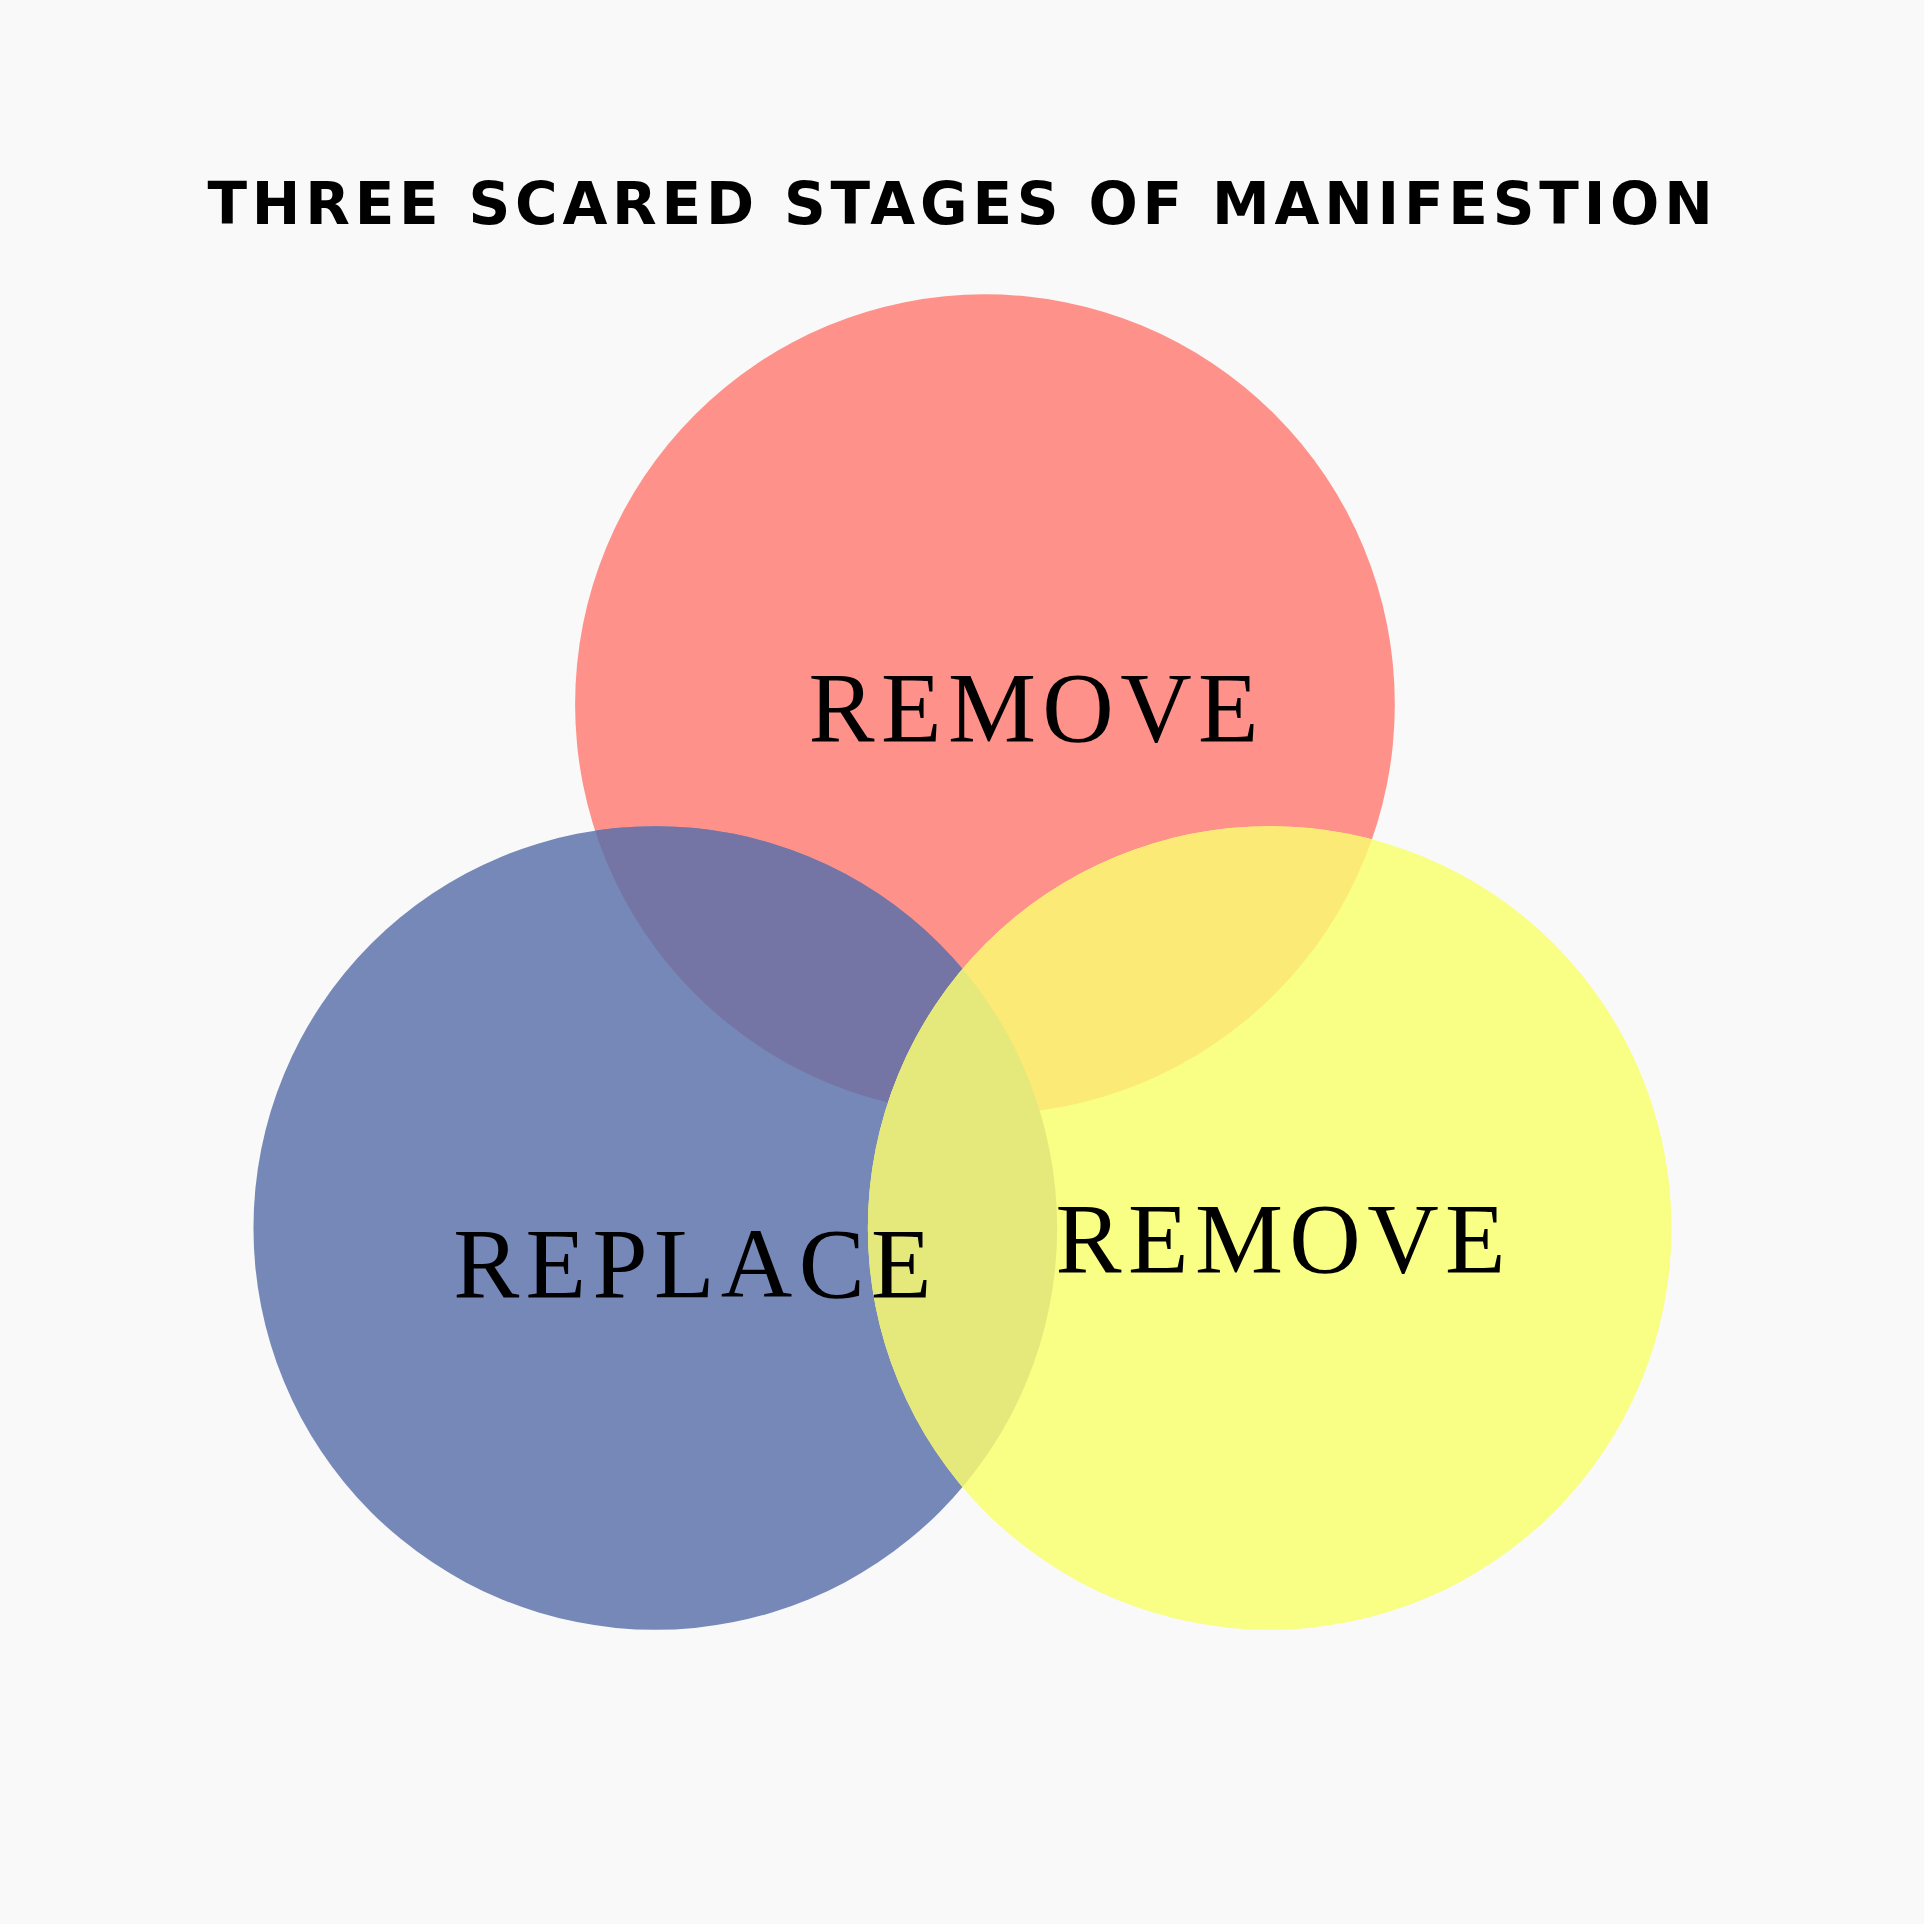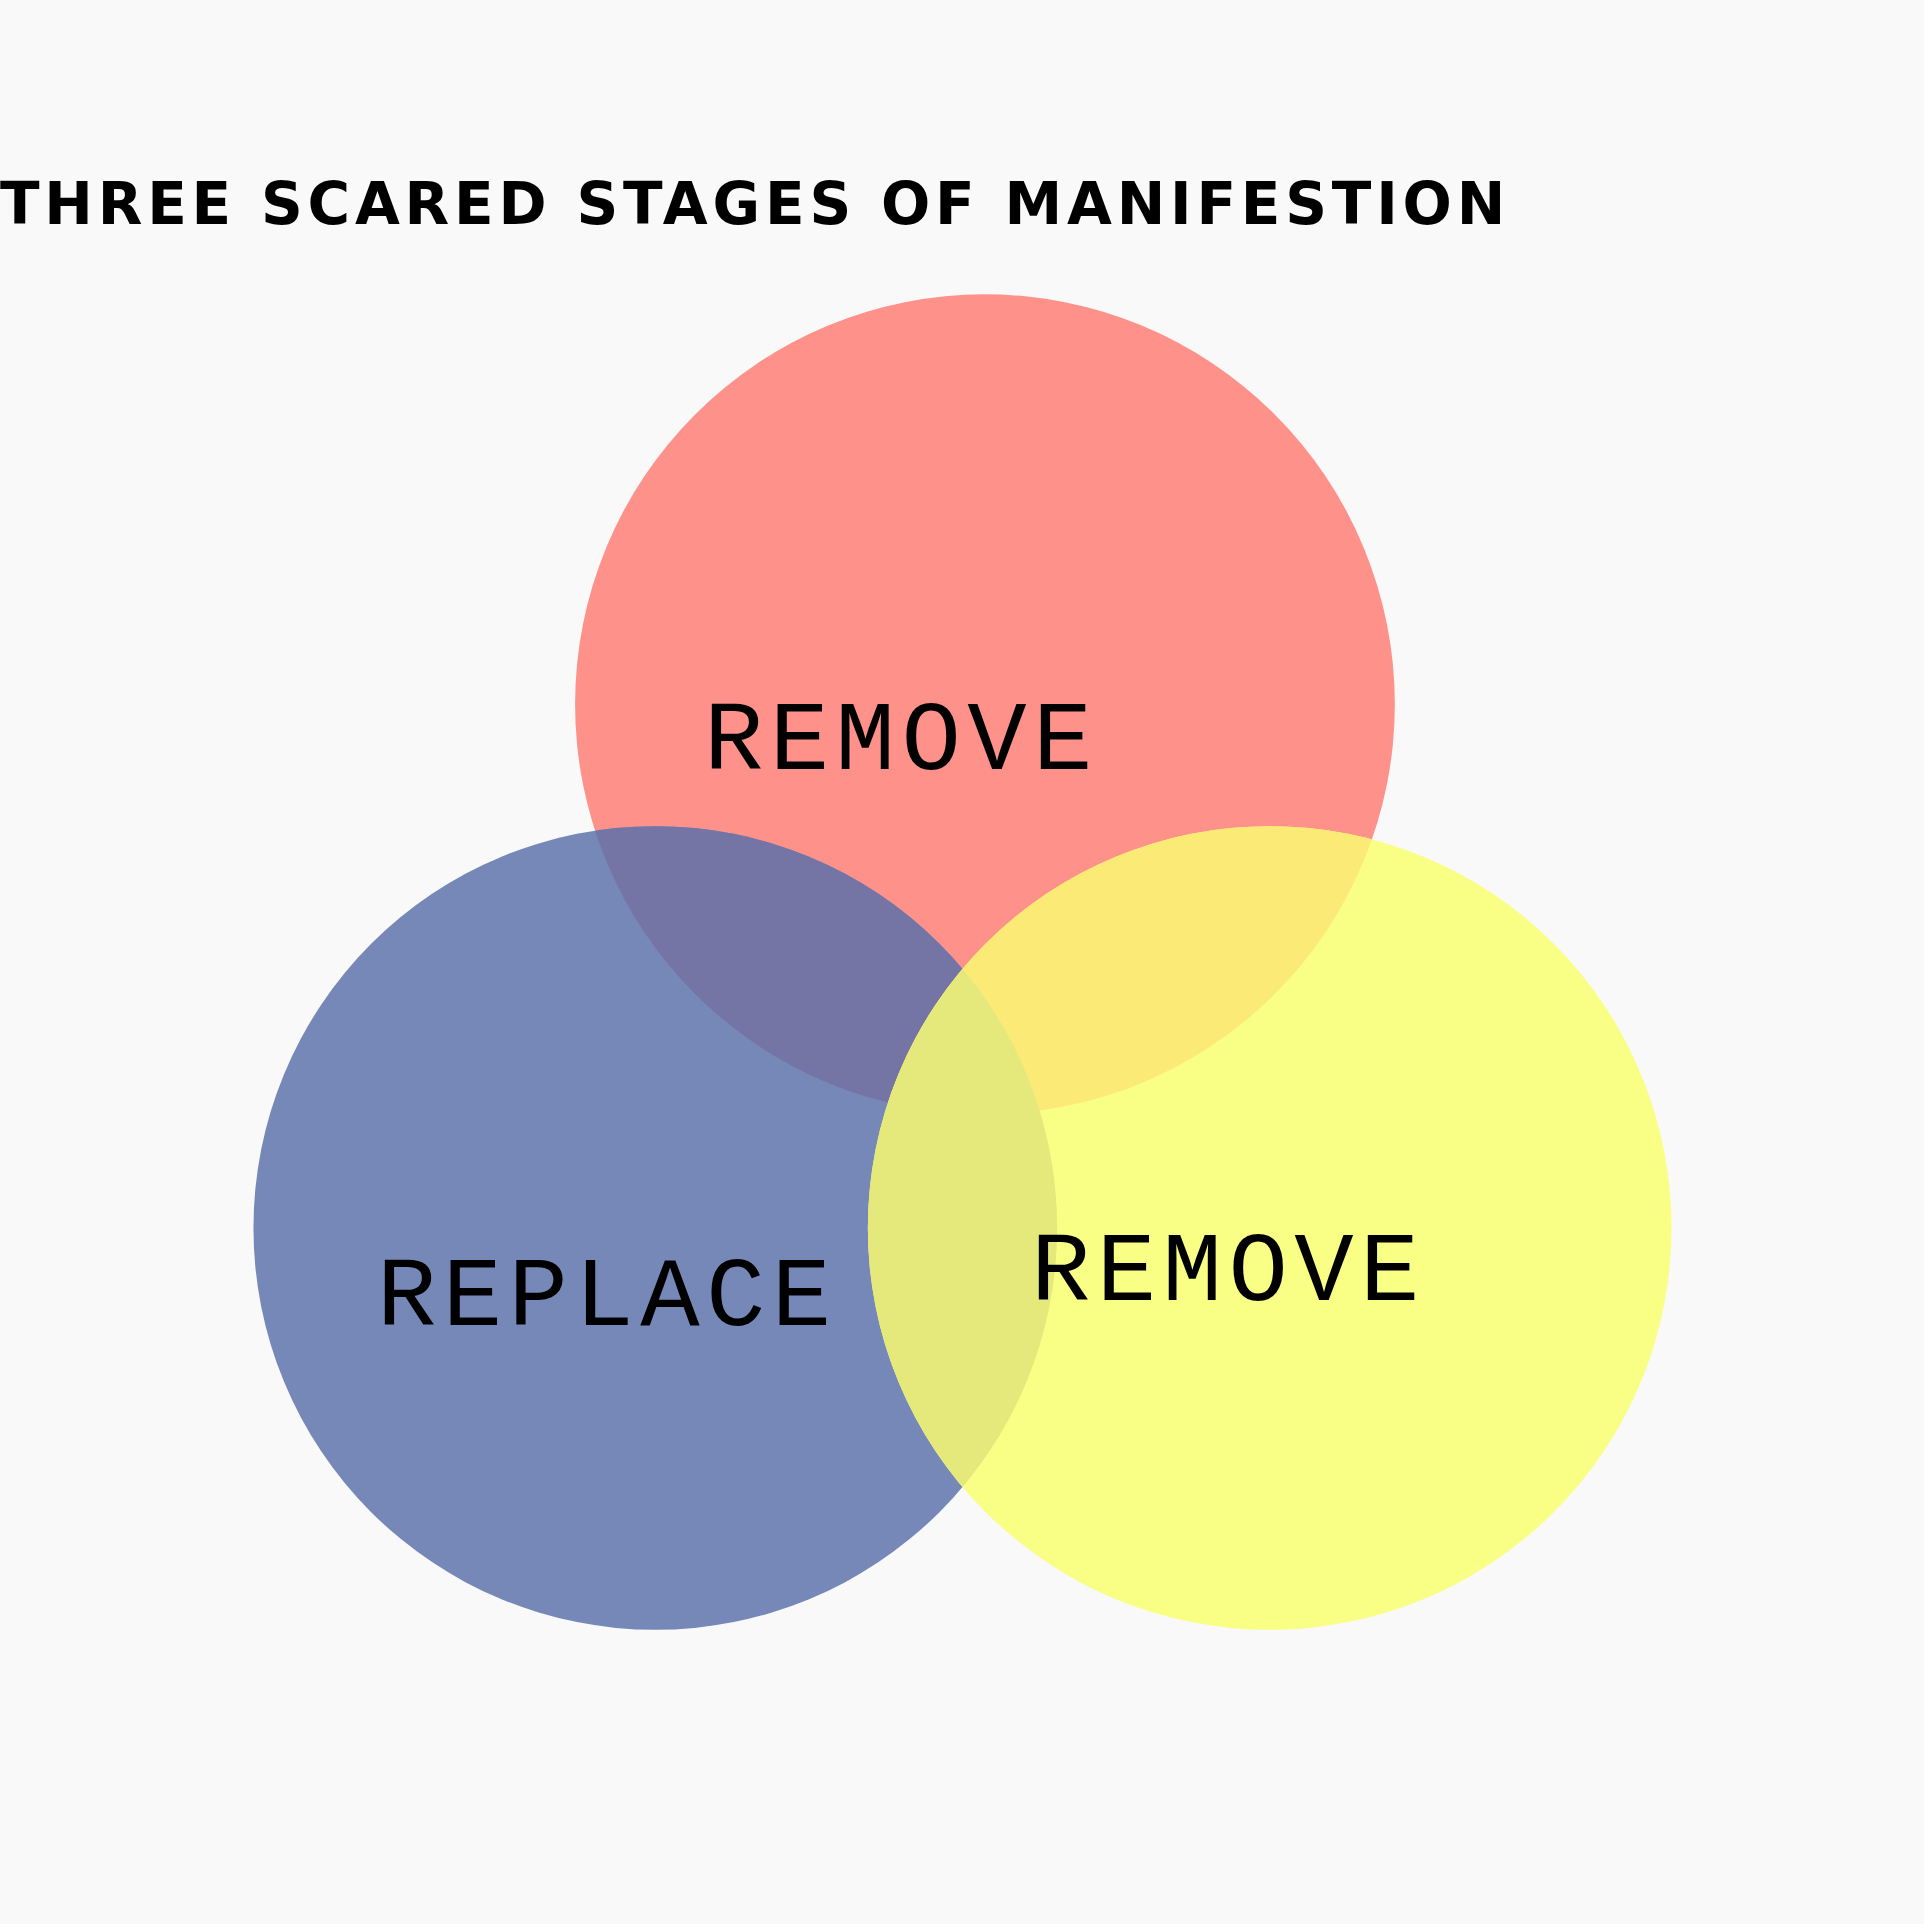--- a/index.html
+++ b/index.html
@@ -1,19 +1,19 @@
 <!DOCTYPE html>
 <html style="font-size:13px"><head>
 <meta charset="utf-8">
 <style>
   html, body { margin:0; padding:0; }
   body { width:1925px; height:1925px; background:#f9f9f9; position:relative; overflow:hidden; font-family:"Liberation Sans", sans-serif; }
-  .title { position:absolute; left:0; width:1925px; top:170px; text-align:left; font-family:"DejaVu Sans", sans-serif; font-weight:bold; font-size:58px; letter-spacing:4.8px; color:#000; }
+  .title { position:absolute; left:0; width:1925px; top:170px; text-align:center; font-family:"DejaVu Sans", sans-serif; font-weight:bold; font-size:58px; letter-spacing:4.8px; color:#000; }
   svg.venn { position:absolute; left:0; top:0; }
-  .label { position:absolute; font-family:Liberation Mono, monospace; color:#000; font-size:99px; letter-spacing:6.4px; text-align:left; line-height:1;margin-top:36px; }
+  .label { position:absolute; font-family:Liberation Serif, serif; color:#000; font-size:99px; letter-spacing:6.4px; text-align:right; line-height:1; }
 </style>
 </head>
 <body>
 
 <div class="title">THREE SCARED STAGES OF MANIFESTION</div>
 
 <svg class="venn" width="1925" height="1925" viewBox="0 0 2400 2400">
   <defs>
     <clipPath id="clipRed">
         <circle cx="1228" cy="878" r="511"></circle>

